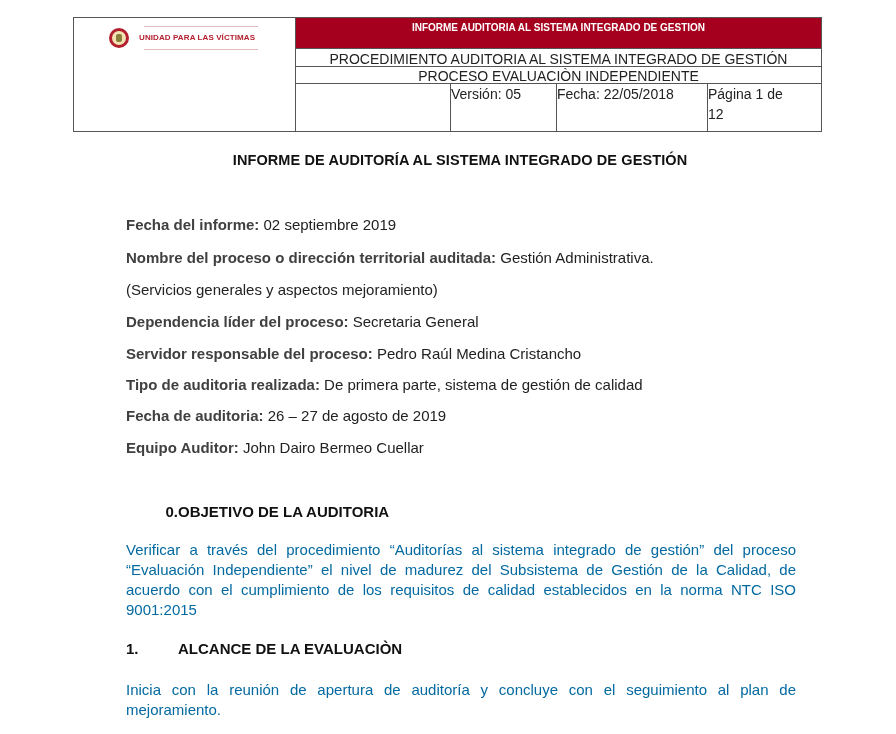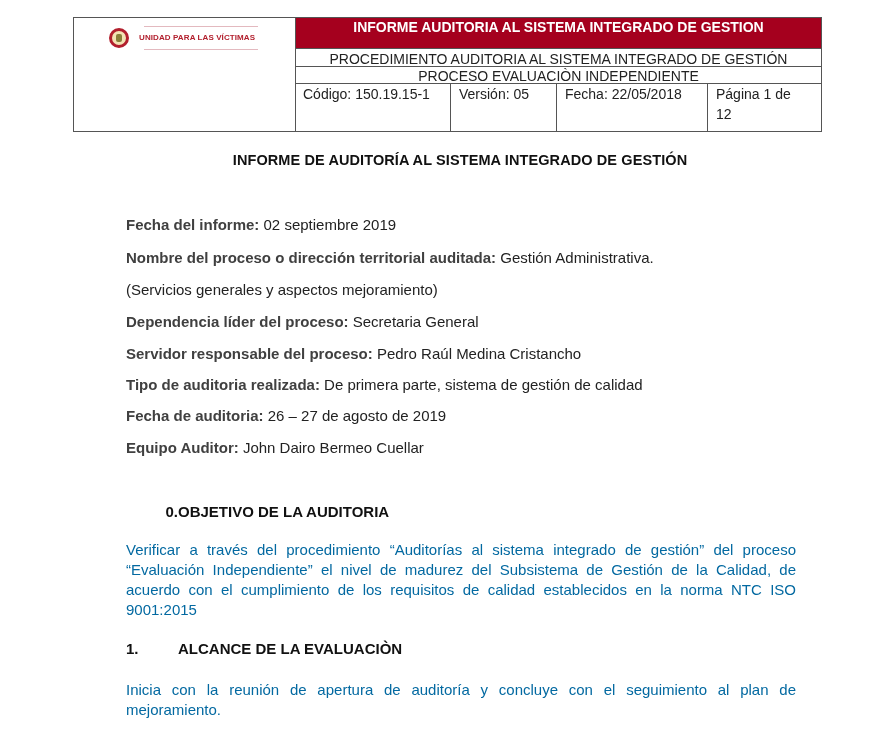--- a/index.html
+++ b/index.html
@@ -80,21 +80,21 @@
   }
   .title-band {
     position: absolute;
     left: 222px;
     top: 0;
     width: 525px;
     height: 31px;
     background: #a5001e;
     color: #ffffff;
     font-weight: bold;
-    font-size: 14px;
+    font-size: 10px;
     text-align: center;
     line-height: 19px;
     box-sizing: border-box;
     border-bottom: 1px solid #555555;
   }
   .row {
     position: absolute;
     left: 222px;
     width: 525px;
     box-sizing: border-box;
@@ -121,21 +121,20 @@
     width: 525px;
     height: 47px;
   }
   .meta-cell {
     position: absolute;
     top: 0;
     height: 47px;
     box-sizing: border-box;
     font-size: 14px;
     color: #222222;
-    padding-left: 8px;
     line-height: 20px;
     padding-top: 0px;
   }
   .meta-cell.c1 { left: 0; width: 154px; padding-left: 7px; }
   .meta-cell.c2 { left: 154px; width: 106px; border-left: 1px solid #555555; }
   .meta-cell.c3 { left: 260px; width: 151px; border-left: 1px solid #555555; }
   .meta-cell.c4 { left: 411px; width: 114px; border-left: 1px solid #555555; }
 
   .doc-title {
     position: absolute;
@@ -188,21 +187,20 @@
       <div class="logo-line" style="top:0px;"></div>
       <div class="logo-emblem"></div>
       <span class="logo-text">UNIDAD PARA LAS VÍCTIMAS</span>
       <div class="logo-line" style="top:23px;"></div>
     </div>
   </div>
   <div class="title-band">INFORME AUDITORIA AL SISTEMA INTEGRADO DE GESTION</div>
   <div class="row row-1">PROCEDIMIENTO AUDITORIA AL SISTEMA INTEGRADO DE GESTIÓN</div>
   <div class="row row-2">PROCESO EVALUACIÒN INDEPENDIENTE</div>
   <div class="meta-row">
-    <div class="meta-cell c1">Código:  150.19.15-1</div>
     <div class="meta-cell c2">Versión:  05</div>
     <div class="meta-cell c3">Fecha: 22/05/2018</div>
     <div class="meta-cell c4">
       <span>Página 1 de</span><br>
       <span>12</span>
     </div>
   </div>
 </div>
 
 <div class="doc-title">INFORME DE AUDITORÍA AL SISTEMA INTEGRADO DE GESTIÓN</div>

